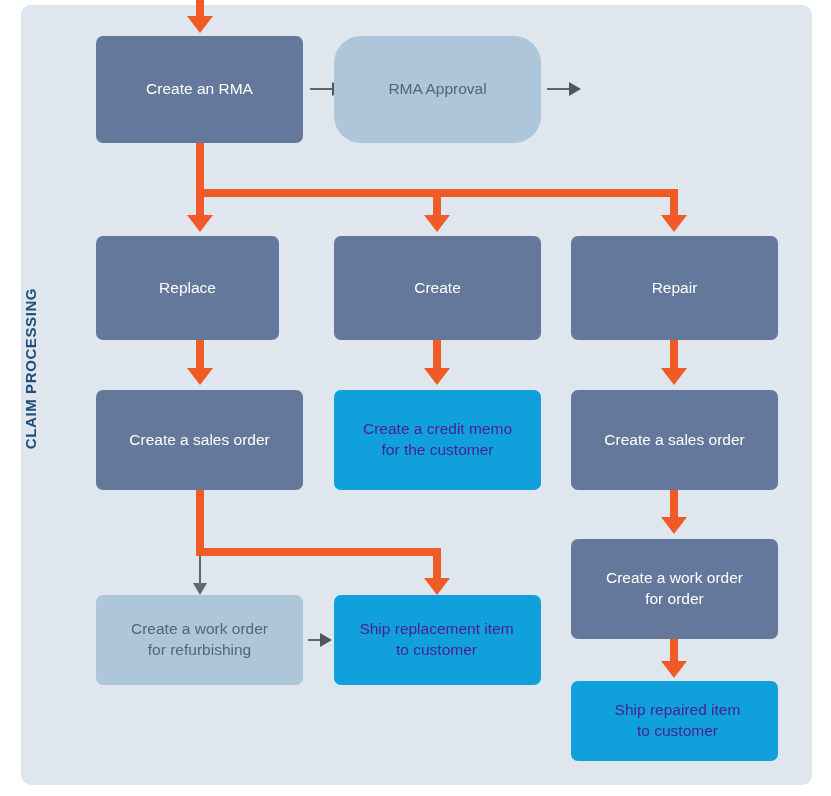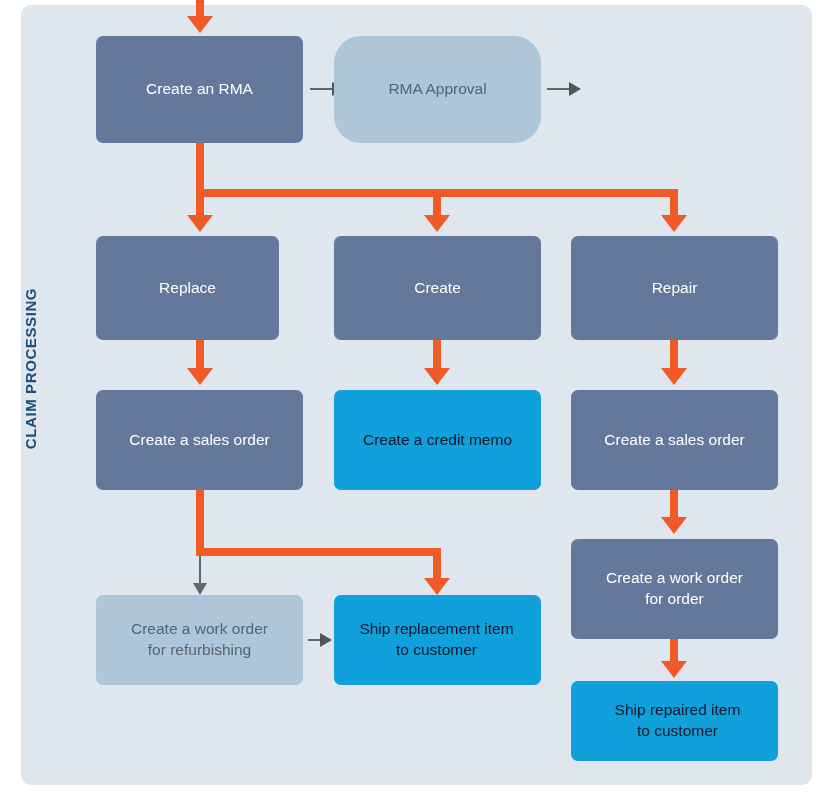--- a/index.html
+++ b/index.html
@@ -48,21 +48,21 @@
     text-align: center;
     font-size: 15.5px;
     line-height: 1.35;
     padding: 4px 10px;
     box-sizing: border-box;
     font-family: "Liberation Sans", sans-serif;
   }
   .node .nl { display: block; }
   .node.slate   { background: #64789b; color: #ffffff; }
   .node.pale    { background: #aec6d9; color: #5a646c; }
-  .node.cyan    { background: #10a0dc; color: #0f172a; }
+  .node.cyan    { background: #10a0dc; color: #4c1d95; }
 
   
   .conn { position: absolute; }
   .o-v  { background: #ef5a26; width: 8px; }
   .o-h  { background: #ef5a26; height: 8px; }
   .o-arrow {
     width: 0; height: 0;
     border-left: 13px solid transparent;
     border-right: 13px solid transparent;
     border-top: 17px solid #ef5a26;
@@ -140,20 +140,21 @@
   <div class="conn o-v" style="left:670px; top:340px; height:28px;"></div>
   <div class="conn o-arrow" style="left:661px; top:368px;"></div>
 
   <div class="node slate" style="left:96px; top:390px; width:207px; height:100px;">
     <span class="nl">Create a sales order</span>
   </div>
 
   <div class="node cyan" style="left:334px; top:390px; width:207px; height:100px;">
     <span>
       <span class="nl">Create a credit memo</span>
+      <span class="nl">for the customer</span>
     </span>
   </div>
 
   <div class="node slate" style="left:571px; top:390px; width:207px; height:100px;">
     <span class="nl">Create a sales order</span>
   </div>
 
   <div class="conn g-v" style="left:199px; top:490px; height:95px;"></div>
   <div class="conn g-arrow-down" style="left:193px; top:583px;"></div>
 

